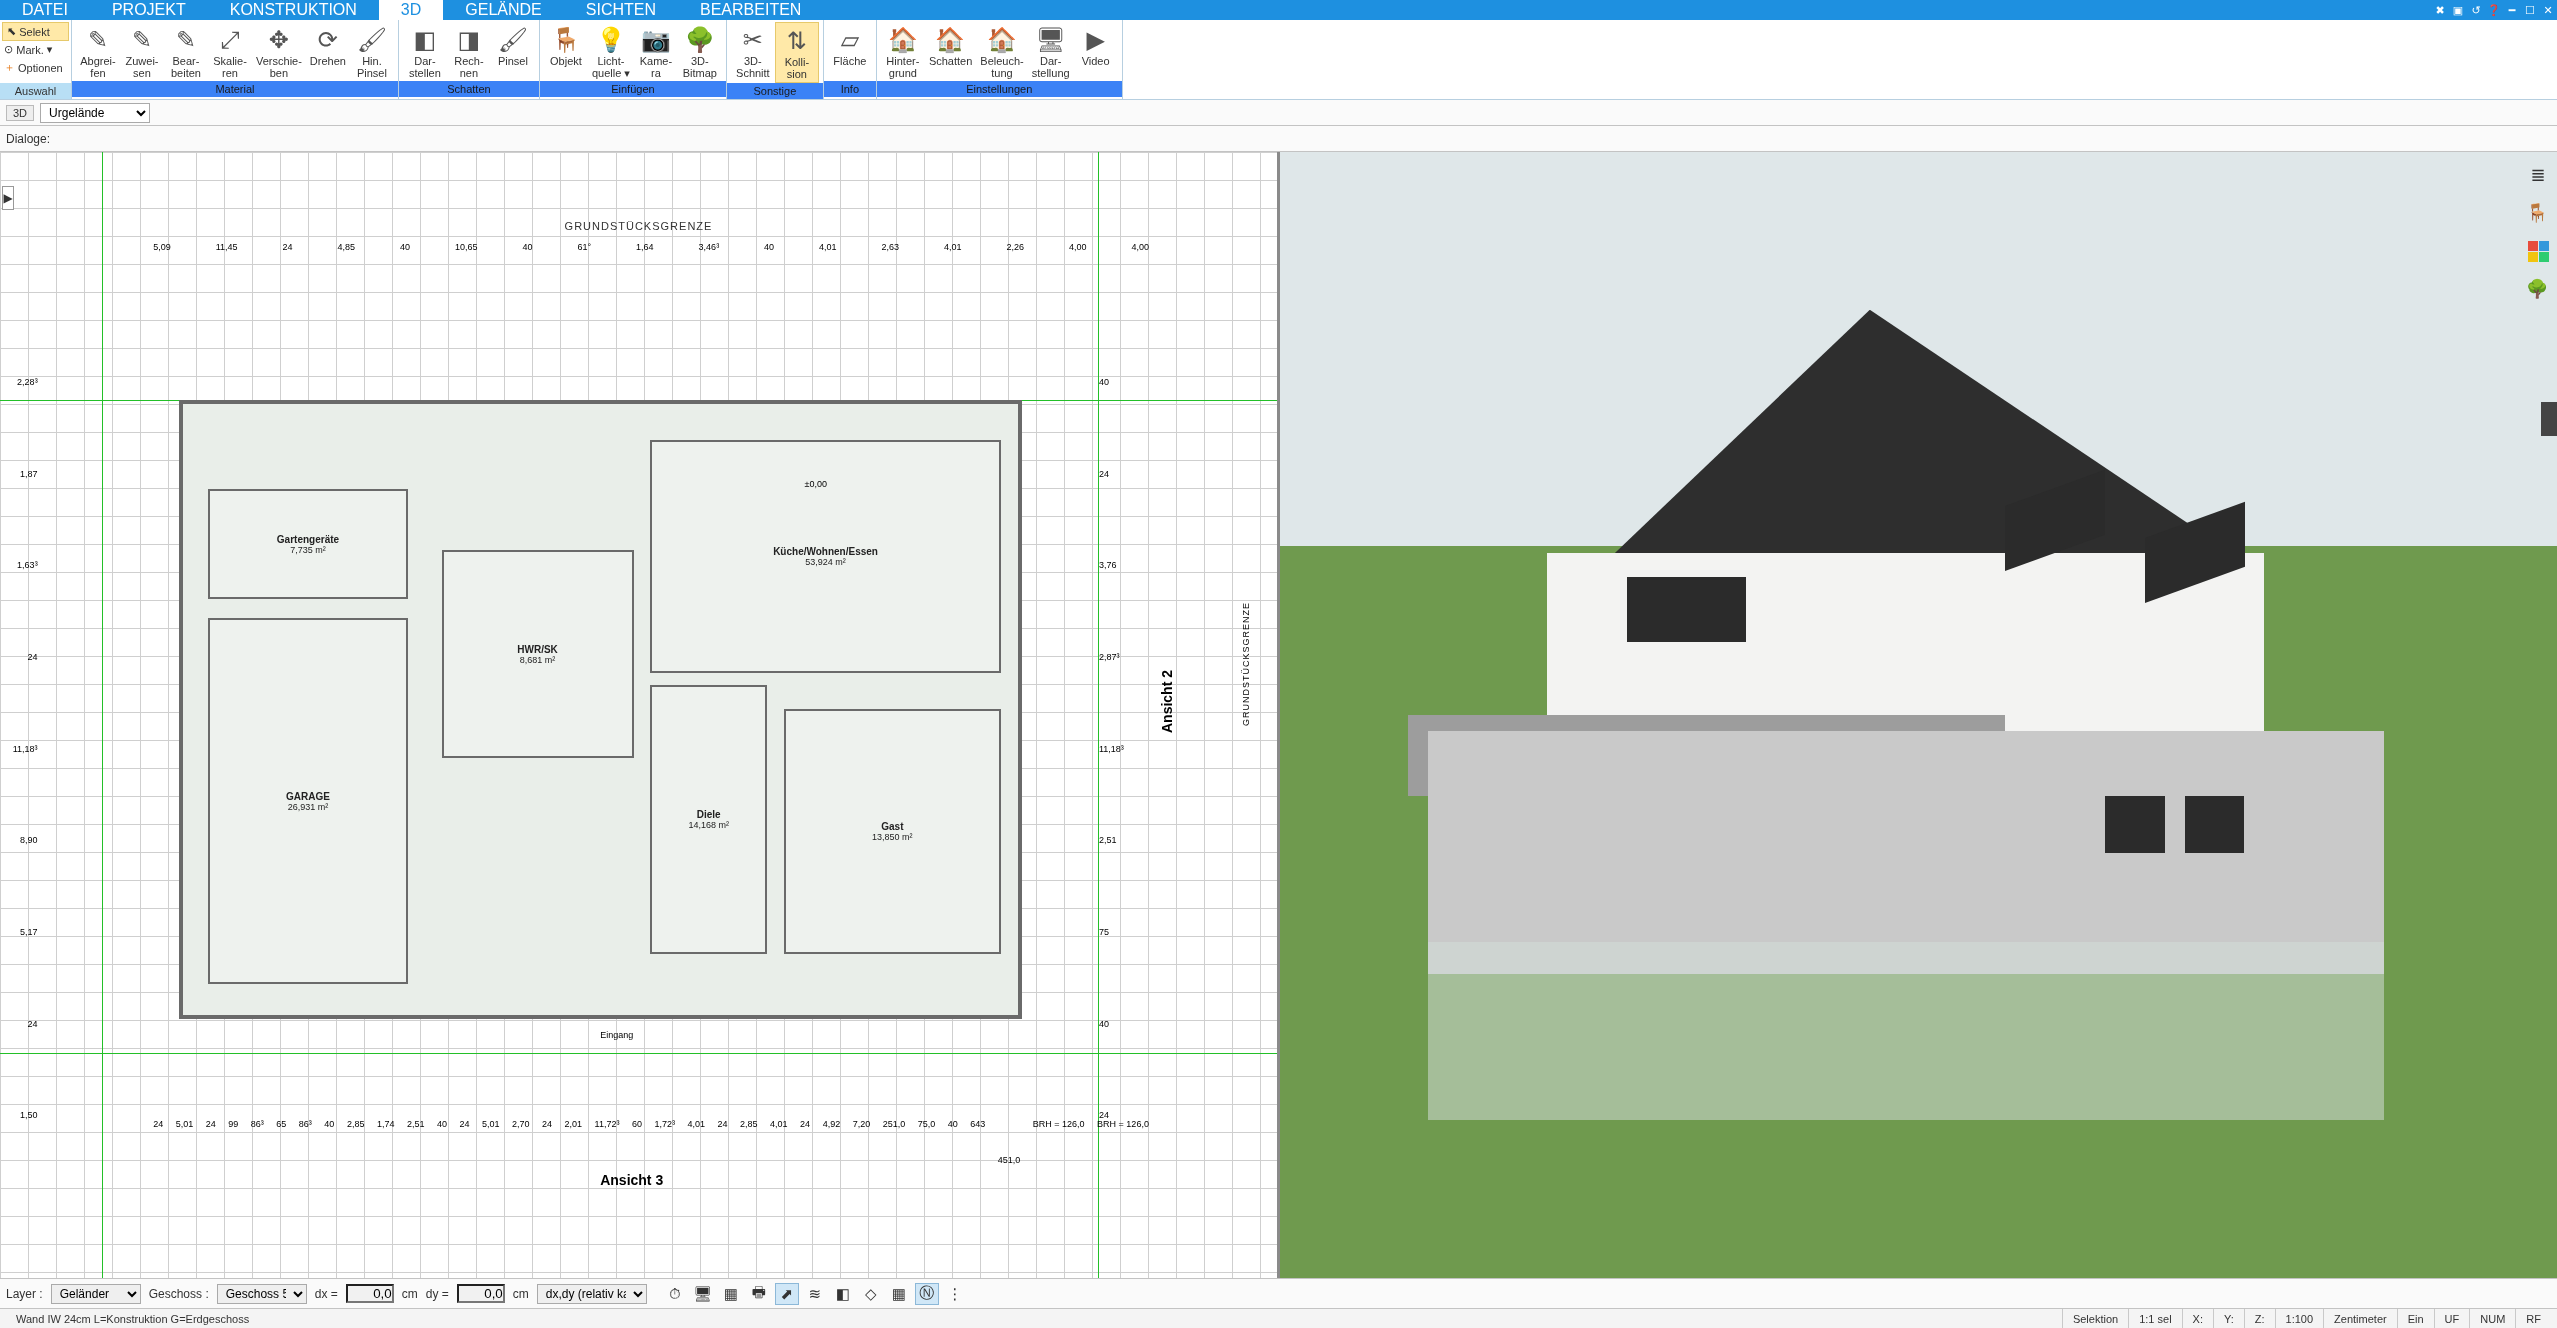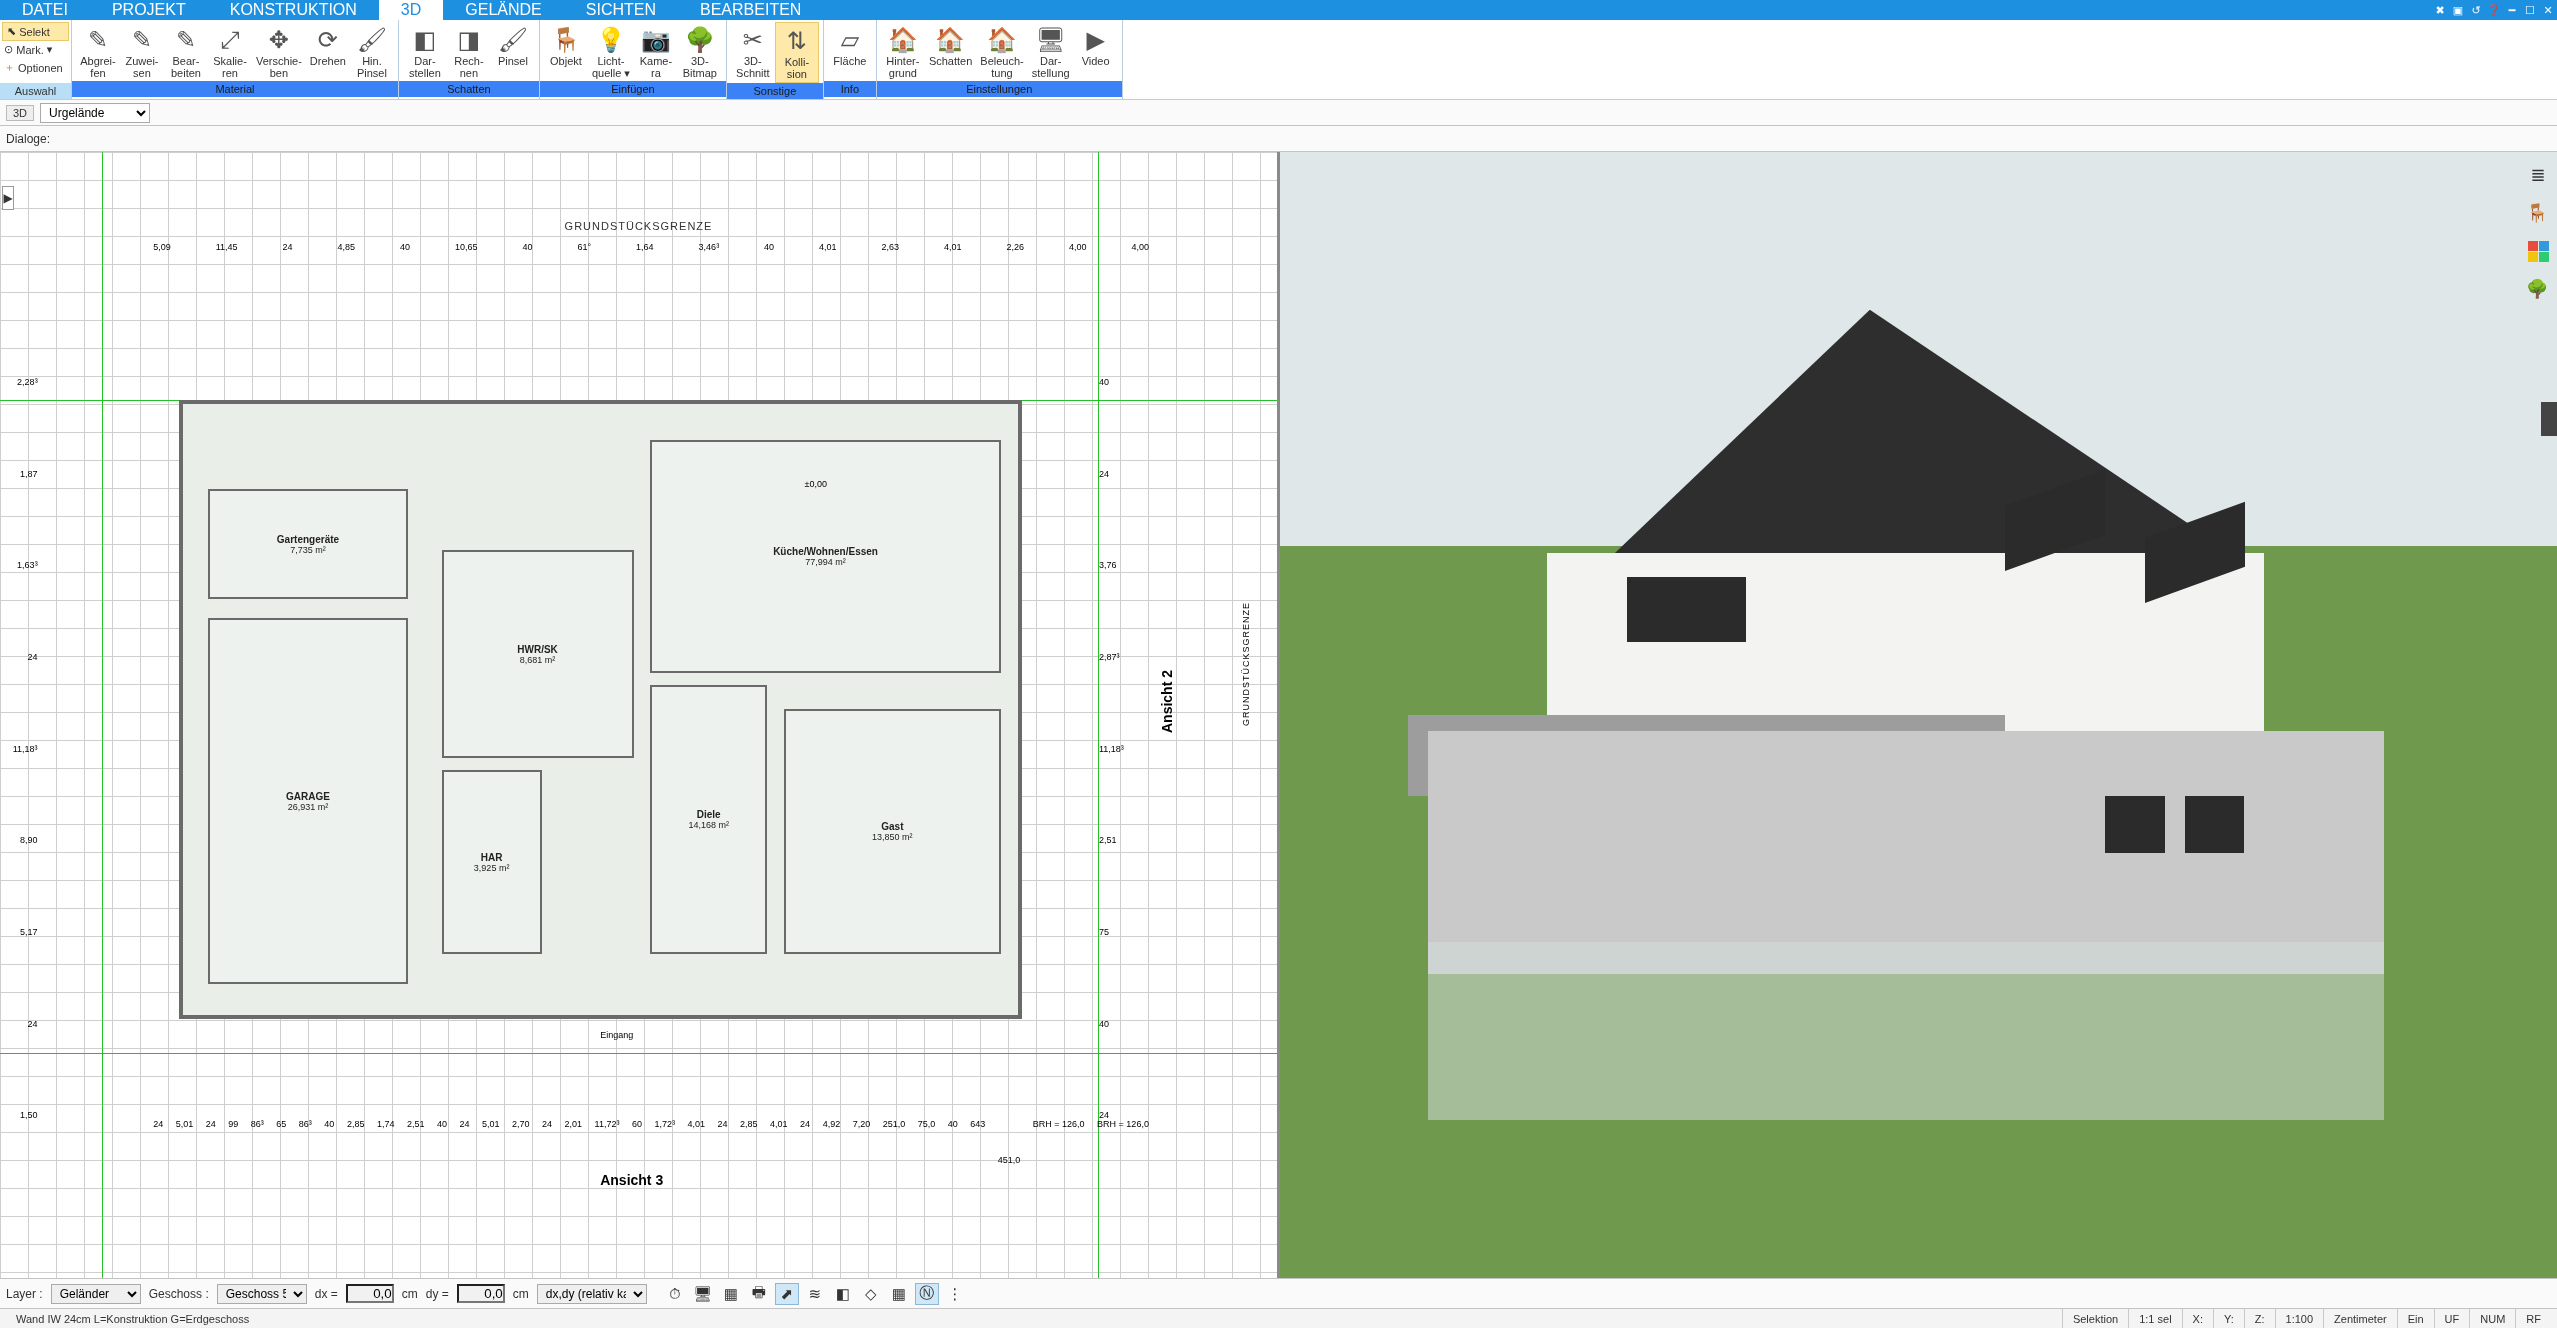--- a/index.html
+++ b/index.html
@@ -282,31 +282,27 @@
           <div class="area">7,735 m²</div>
         </div>
         <div class="plan-room" style="left: 3%; top: 35%; width: 24%; height: 60%;">
           <div class="name">GARAGE</div>
           <div class="area">26,931 m²</div>
         </div>
         <div class="plan-room" style="left: 31%; top: 24%; width: 23%; height: 34%;">
           <div class="name">HWR/SK</div>
           <div class="area">8,681 m²</div>
         </div>
-        <div class="plan-room" style="left: 31%; top: 60%; width: 12%; height: 30%;">
-          <div class="name">HAR</div>
-          <div class="area">3,925 m²</div>
-        </div>
         <div class="plan-room" style="left: 56%; top: 46%; width: 14%; height: 44%;">
           <div class="name">Diele</div>
           <div class="area">14,168 m²</div>
         </div>
         <div class="plan-room" style="left: 56%; top: 6%; width: 42%; height: 38%;">
           <div class="name">Küche/Wohnen/Essen</div>
-          <div class="area">77,994 m²</div>
+          <div class="area">53,924 m²</div>
         </div>
         <div class="plan-room" style="left: 72%; top: 50%; width: 26%; height: 40%;">
           <div class="name">Gast</div>
           <div class="area">13,850 m²</div>
         </div>
       </div>
 
     <div class="plan-caption" style="left:47%; bottom:8%">Ansicht 3</div>
     <div class="plan-caption" style="right:8%; top:46%; writing-mode:vertical-rl; transform:rotate(180deg)">Ansicht 2</div>
     <div class="plan-caption" style="right:2%; top:40%; writing-mode:vertical-rl; transform:rotate(180deg); font-size:9px; font-weight:400; letter-spacing:1px">GRUNDSTÜCKSGRENZE</div>

